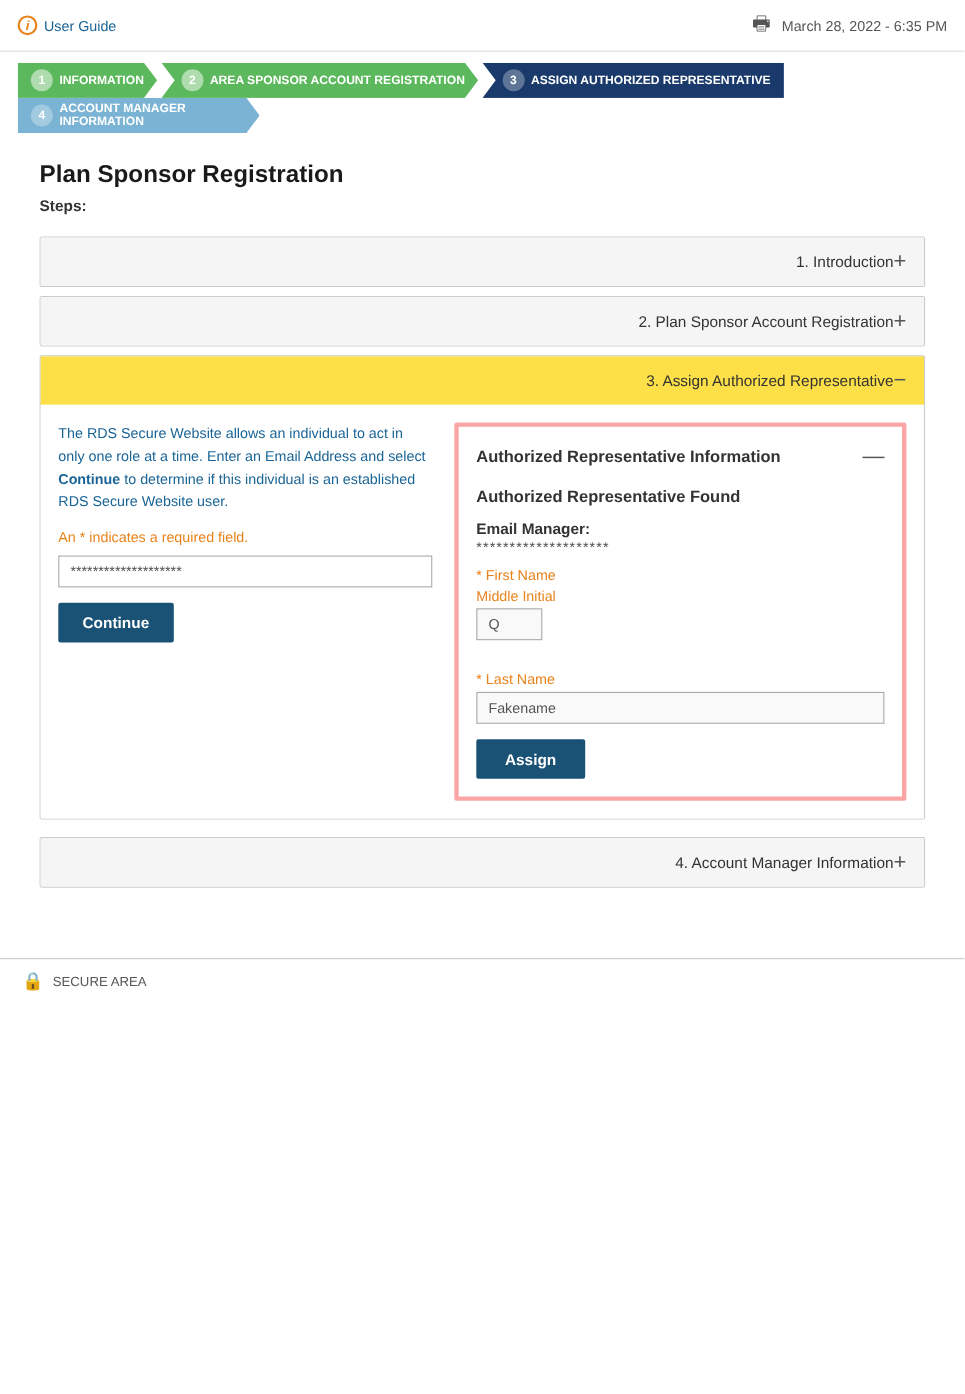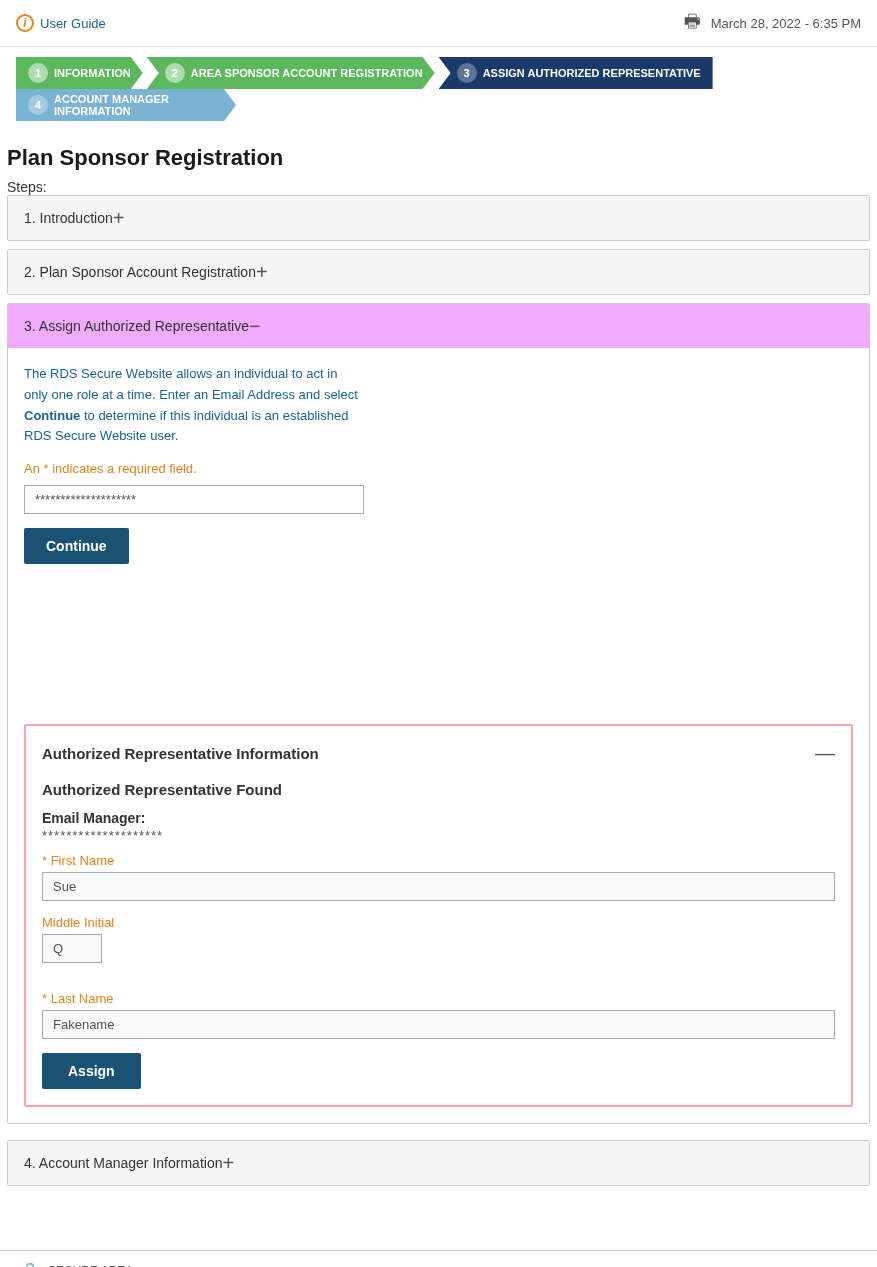--- a/index.html
+++ b/index.html
@@ -100,67 +100,66 @@
     .step-row2 {
       padding: 0 16px 8px 16px;
     }
     .step-arrow.row2 {
       clip-path: polygon(0 0, calc(100% - 12px) 0, 100% 50%, calc(100% - 12px) 100%, 0 100%);
       padding-left: 12px;
     }
 
     
     .main-content {
-      padding: 16px 7px;
+      padding: 16px 36px;
     }
     .page-title {
       font-size: 22px;
       font-weight: bold;
       color: #1a1a1a;
       margin-bottom: 8px;
     }
     .steps-label {
-      font-weight: normal;
-      margin-bottom: 0;
+      font-weight: bold;
+      margin-bottom: 20px;
       font-size: 14px;
     }
 
     
     .accordion-item {
       border: 1px solid #ccc;
       margin-bottom: 8px;
       border-radius: 2px;
     }
     .accordion-header {
       display: flex;
-      justify-content: flex-start;
+      justify-content: flex-end;
       align-items: center;
       padding: 12px 16px;
       background: #f5f5f5;
       cursor: pointer;
       font-size: 14px;
       color: #333;
     }
     .accordion-header.active-step {
-      background: #f0abfc;
+      background: #fde047;
     }
     .plus-minus {
       font-size: 20px;
       color: #555;
       font-weight: 300;
       line-height: 1;
     }
 
     
     .step3-content {
       padding: 16px;
       background: #fff;
       display: flex;
       gap: 20px;
-      flex-direction: column;
     }
     .step3-left {
       flex: 0 0 340px;
       max-width: 340px;
     }
     .step3-left-text {
       color: #1a6496;
       font-size: 13px;
       line-height: 1.6;
       margin-bottom: 14px;
@@ -194,21 +193,21 @@
       padding: 10px 22px;
       font-size: 14px;
       font-weight: bold;
       cursor: pointer;
       border-radius: 2px;
     }
 
     
     .step3-right {
       flex: 1;
-      border: 2px solid #fca5a5;
+      border: 4px solid #fca5a5;
       border-radius: 2px;
       padding: 16px;
       background: #fff;
     }
     .panel-header {
       display: flex;
       justify-content: space-between;
       align-items: center;
       margin-bottom: 16px;
     }
@@ -383,21 +382,20 @@
           <span class="panel-collapse">—</span>
         </div>
 
         <div class="rep-found-title">Authorized Representative Found</div>
 
         <div class="email-label-bold">Email Manager:</div>
         <div class="email-masked">********************</div>
 
 
         <div class="panel-field-label">* First Name</div>
-        <input type="text" class="panel-input" value="Sue" readonly="" style="">
 
         <div class="panel-field-label">Middle Initial</div>
         <input type="text" class="panel-input-small" value="Q" readonly="" style="">
 
         <div style="margin-bottom:14px;"></div>
 
         <div class="panel-field-label">* Last Name</div>
         <input type="text" class="panel-input" value="Fakename" readonly="" style="">
 
 

